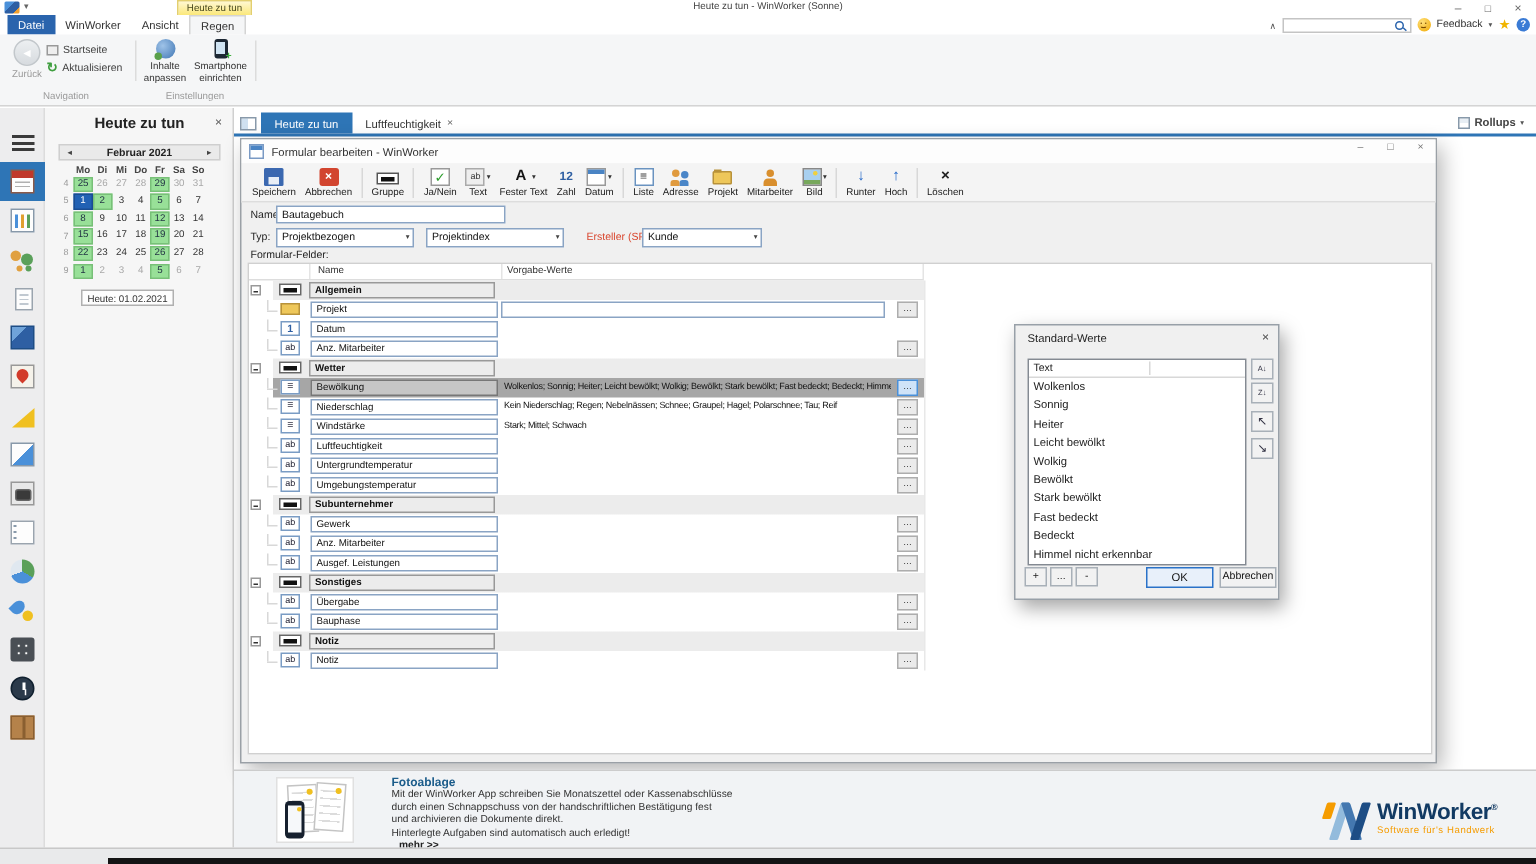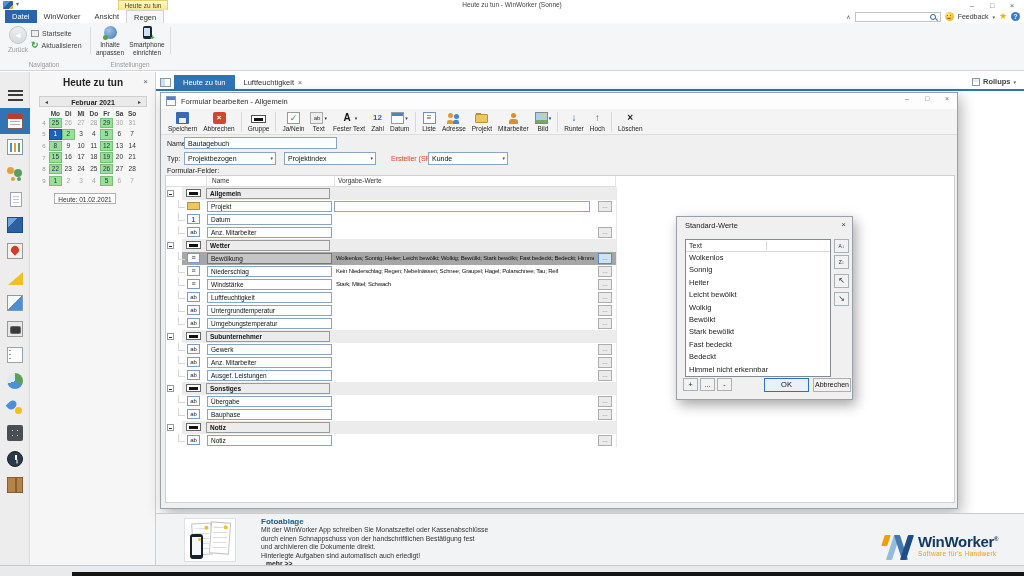--- a/index.html
+++ b/index.html
@@ -491,21 +491,21 @@
       <div class="rollups-ico" data-interactable="false"></div>
       <div id="rollups-label" data-interactable="false">Rollups</div>
       <div class="small-caret" data-interactable="false"></div>
     </div>
     <div id="tab-underline" data-interactable="false"></div>
   </div>
 
   <div id="form-dialog" data-interactable="false">
     <div id="fd-titlebar" data-interactable="true">
       <div class="fd-ico" data-interactable="false"></div>
-      <div id="fd-title" data-interactable="false">Formular bearbeiten - Allgemein</div>
+      <div id="fd-title" data-interactable="false">Formular bearbeiten - WinWorker</div>
       <div id="fd-controls" data-interactable="false">
         <div class="fdc wc-min" data-interactable="true"></div>
         <div class="fdc wc-max" data-interactable="true"></div>
         <div class="fdc wc-close" data-interactable="true"></div>
       </div>
     </div>
     <div id="fd-toolbar" data-interactable="false">
         <div class="tb-btn" data-interactable="true">
           <div class="tb-icorow" data-interactable="false">
             <div class="tbi save-icon" data-interactable="false"></div>

